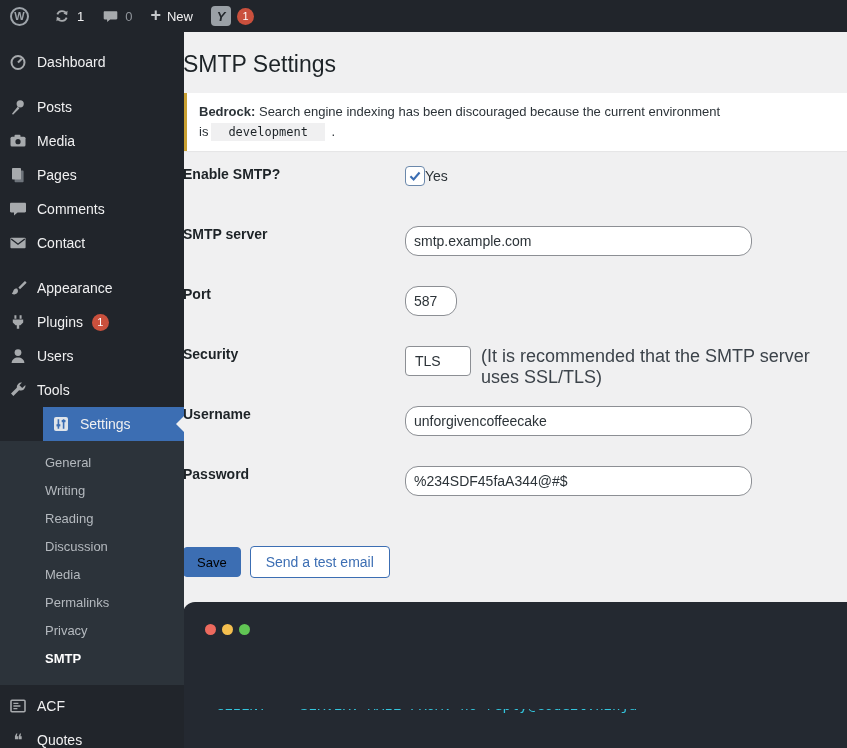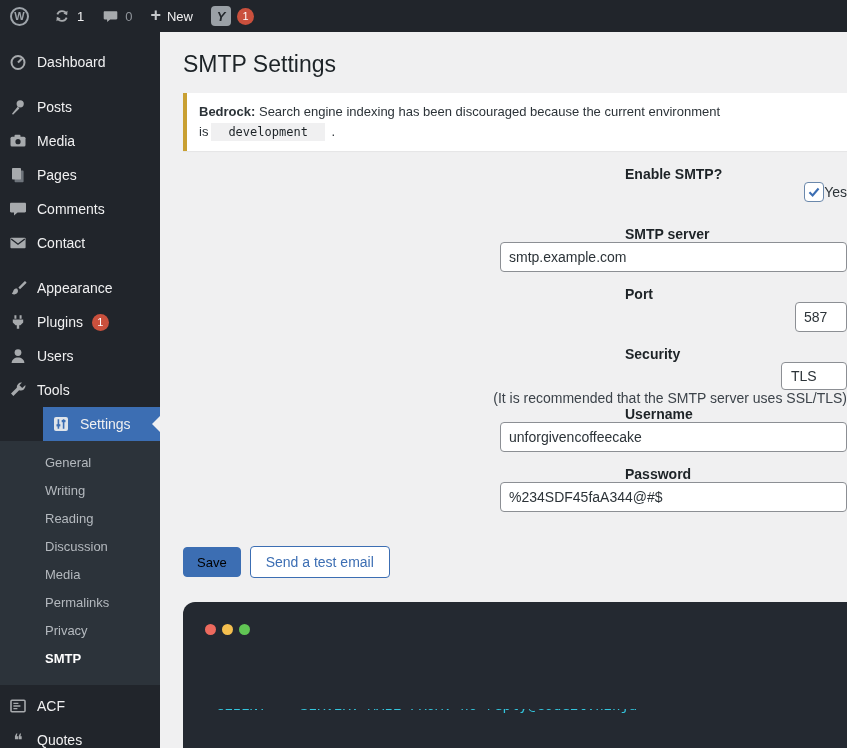--- a/index.html
+++ b/index.html
@@ -14,53 +14,53 @@
   .ab-item { display:flex; align-items:center; gap:6px; padding:0 9px; height:100%; cursor:pointer; }
   .wp-circle { width:19px; height:19px; border:2px solid #9ea4aa; border-radius:50%; color:#9ea4aa;
     font-size:11px; font-weight:bold; display:flex; align-items:center; justify-content:center; }
   .count-gray { color:#8f949a; }
   .plus { color:#c6c9cc; font-size:18px; font-weight:bold; line-height:1; margin-top:-2px; }
   .yoast-box { width:20px; height:20px; border-radius:4px; background:#9aa0a6; color:#23272c;
     font-weight:bold; font-style:italic; display:flex; align-items:center; justify-content:center; font-size:13px; }
   .badge { min-width:17px; height:17px; border-radius:9px; background:#ca503d; color:#fff; font-size:11px;
     display:inline-flex; align-items:center; justify-content:center; padding:0 3px; font-style:normal; font-weight:normal; }
   
-  .sidebar { position:absolute; top:32px; left:0; width:160px; bottom:0; background:#21252b;
+  .sidebar { position:absolute; top:32px; left:0; width:184px; bottom:0; background:#21252b;
     font-size:14px; color:#f0f0f1; z-index:10; }
   .menu-item { display:flex; align-items:center; height:34px; padding-left:8px; gap:9px; cursor:pointer; position:relative; }
   .menu-item .mi { width:20px; height:20px; display:flex; align-items:center; justify-content:center; flex:none; }
   .first { margin-top:13px; }
   .sep { height:11px; }
   .menu-item.active { background:#3c6eb3;margin-left:43px; }
   .notch { position:absolute; right:0; top:50%; margin-top:-8px; width:0; height:0;
     border-top:8px solid transparent; border-bottom:8px solid transparent; border-right:8px solid #f0f0f1; }
   .submenu { background:#2c333a; padding:8px 8px 12px; }
   .sm-item { display:block; padding:5px 0 5px 37px; font-size:13px; color:#b4b9be; cursor:pointer; line-height:18px; }
   .sm-item.current { color:#fff; font-weight:bold; }
   .quote-glyph { font-size:17px; color:#a7aaad; line-height:1; }
   
   .content { position:absolute; left:160px; top:32px; right:0; bottom:0; overflow:hidden; padding-left:23px; }
   h1 { margin:0; padding:17px 0 8px; font-size:23px; font-weight:400; color:#1d2327; line-height:30px; }
   .notice { background:#fff; border-left:4px solid #c9a032; box-shadow:0 1px 1px rgba(0,0,0,.04);
     padding:9px 12px; margin-top:6px; font-size:13px; color:#2c3338; line-height:1.55; }
   .notice code { font-family:"DejaVu Sans Mono",monospace; font-size:12px; background:#f0f0f1;
     padding:2px 17px; margin:0 3px; color:#1d2327; }
   .form { margin-top:15px; }
-  .frow { display:flex; align-items:flex-end; height:60px;flex-direction:column; }
+  .frow { display:flex; align-items:flex-start; height:60px; }
   .flabel { width:222px; flex:none; font-size:14px; font-weight:bold; color:#1d2327; }
-  input.txt { height:30px; width:347px; border:1px solid #8c8f94; border-radius:4px; padding:0 8px;
+  input.txt { height:30px; width:347px; border:1px solid #8c8f94; border-radius:13px; padding:0 8px;
     font-size:14px; color:#2c3338; font-family:inherit; background:#fff; }
   input.txt.small { width:52px; }
   .checkwrap { display:flex; align-items:center; font-size:14px; color:#2c3338; }
   .checkbox { width:20px; height:20px; background:#fff; border:1px solid #6b88ab; border-radius:4px;
     display:flex; align-items:center; justify-content:center; cursor:pointer; }
   .selectbox { width:66px; height:30px; border:1px solid #8c8f94; border-radius:4px; background:#fff;
     display:inline-flex; align-items:center; justify-content:space-between; padding:0 7px 0 9px;
     font-size:14px; color:#2c3338; cursor:pointer;gap:32px; }
-  .fnote { margin-left:10px; font-size:14px; color:#3c434a; }
+  .fnote { margin-left:10px; font-size:18px; color:#3c434a; }
   .submit-row { margin-top:20px; display:flex; align-items:center; gap:9px; }
   .btn-primary { height:30px; padding:0 13px; background:#3c6eb3; border:1px solid #3c6eb3; border-radius:4px;
     color:#000000; font-size:13px; font-family:inherit; cursor:pointer; }
   .btn-secondary { height:32px; padding:0 15px; background:#fff; border:1px solid #3c6eb3; border-radius:4px;
     color:#3c6eb3; font-size:14px; font-family:inherit; cursor:pointer; }
   
   .terminal { margin-top:24px; height:220px; background:#242931; border-radius:12px 0 0 0; }
   .term-dots { display:flex; gap:6px; padding:22px 0 0 22px; }
   .dot { width:11px; height:11px; border-radius:50%; }
   .dot.red{background:#ed6a5e} .dot.yellow{background:#f4bf4f} .dot.green{background:#61c554}

